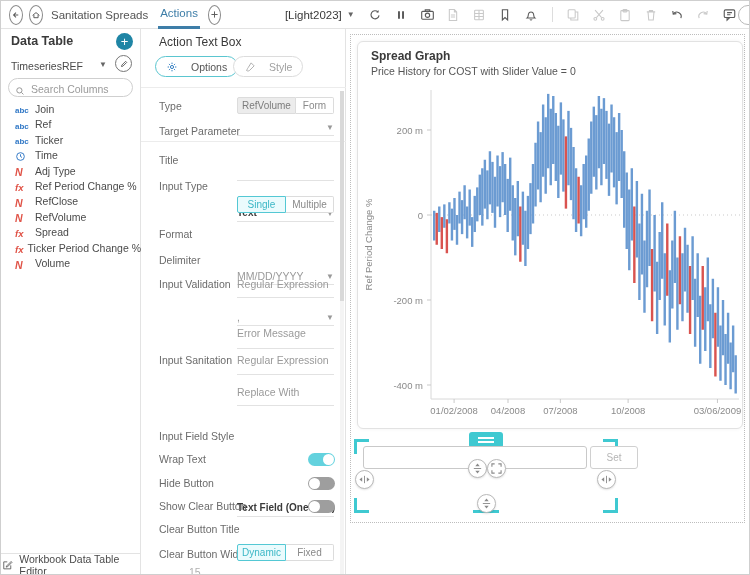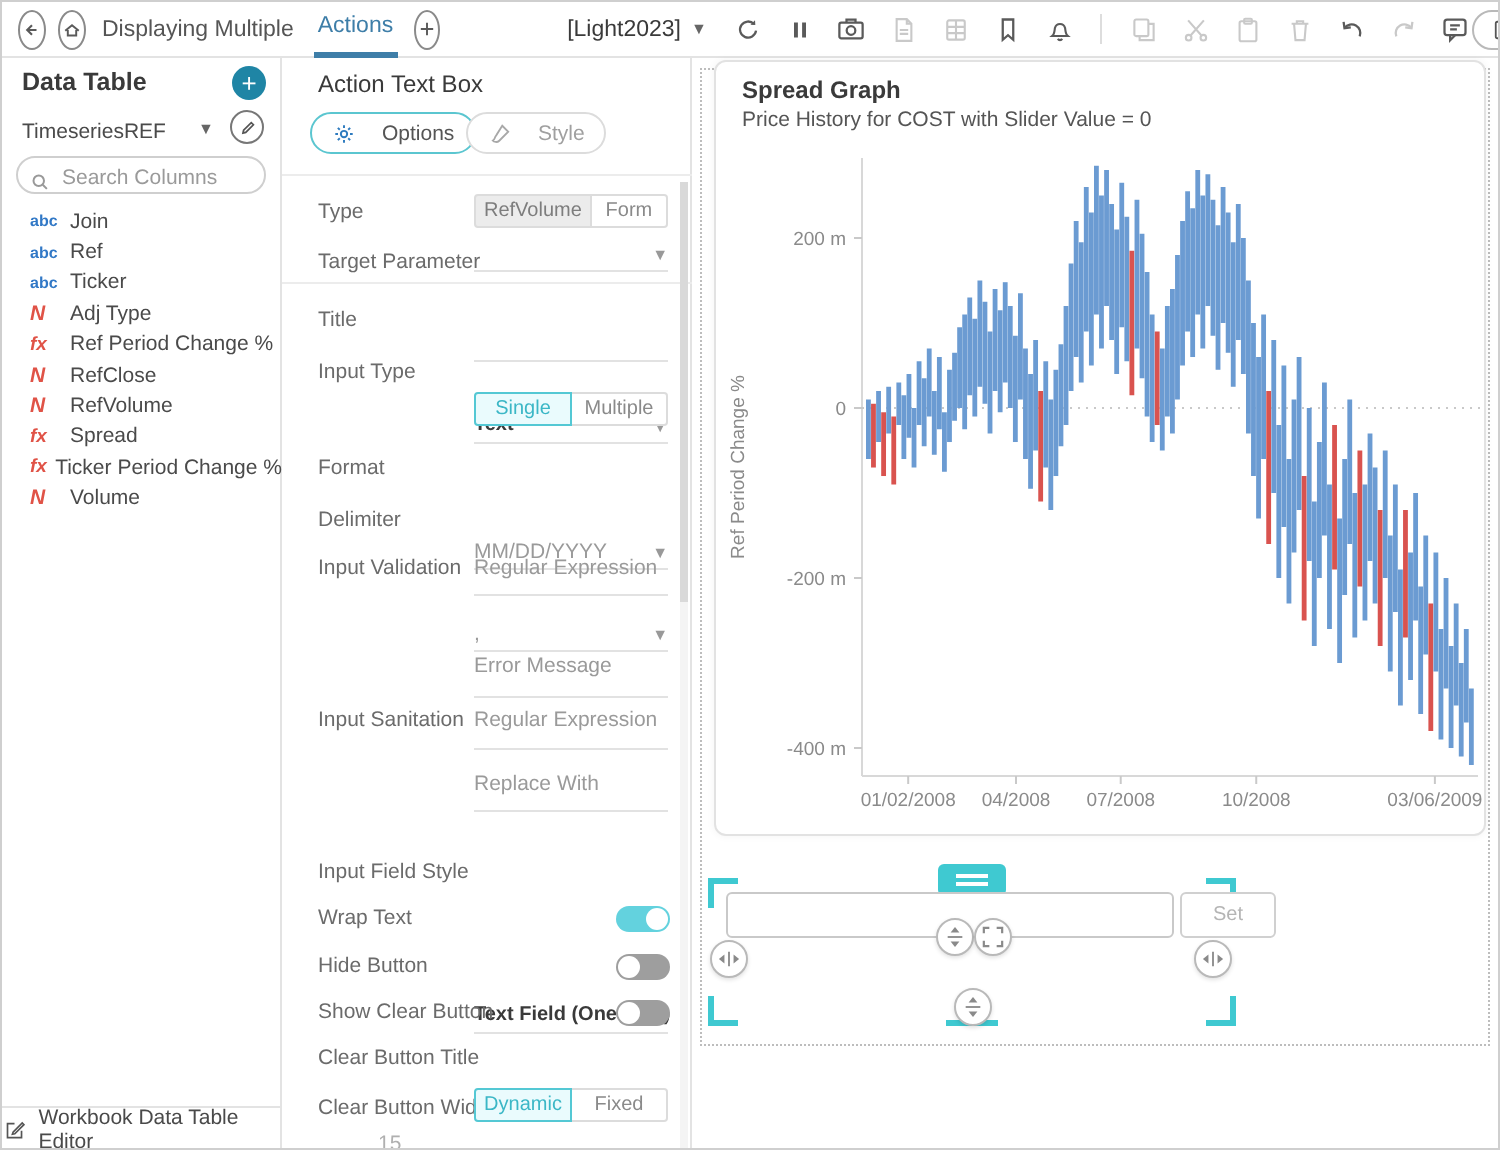--- a/index.html
+++ b/index.html
@@ -32,21 +32,21 @@
   .sb-table{position:absolute;left:10px;top:31px;font-size:10.5px;color:#4a4a4a}
   .sb-chev{position:absolute;left:98px;top:31px;font-size:8px;color:#666}
   .sb-edit{position:absolute;right:8px;top:26px;width:17px;height:17px;border:1px solid #777;
            border-radius:50%;display:flex;align-items:center;justify-content:center;color:#555}
   .sb-search{position:absolute;left:7px;top:49px;width:125px;height:19px;border:1px solid #cfcfcf;
              border-radius:10px;display:flex;align-items:flex-end;padding:0 6px;gap:4px;color:#9a9a9a}
   .sb-search input{border:none;outline:none;width:92px;font-size:10.5px;color:#555;
                    font-family:"Liberation Sans",sans-serif;background:transparent}
   .sb-search input::placeholder{color:#9a9a9a}
   #collist{position:absolute;left:0;top:74px;width:140px}
-  .citem{height:15.4px;display:flex;align-items:center;padding-left:14px}
+  .citem{height:15.4px;display:flex;padding-left:14px}
   .cic{width:20px;display:flex;align-items:center;justify-content:flex-start}
   .ic-abc{font-size:8px;font-weight:bold;color:#3178c6;letter-spacing:0}
   .ic-n{font-style:italic;font-weight:bold;font-size:10.5px;color:#e05347}
   .ic-fx{font-style:italic;font-weight:bold;font-size:9.5px;color:#e05347}
   .cname{font-size:10.5px;color:#4a4a4a;white-space:nowrap}
   .sb-foot{position:absolute;left:0;bottom:0;width:140px;height:23px;border-top:1px solid #e3e3e3;
            display:flex;align-items:center;gap:6px;padding-left:1px;font-size:10.5px;color:#4a4a4a}
   
   #panel{position:absolute;left:140px;top:28px;width:205px;height:547px;border-right:1px solid #e3e3e3;background:#fff}
   .pn-head{position:absolute;left:18px;top:6px;font-size:12px;color:#3a3a3a}
@@ -73,21 +73,21 @@
   .toggle.on{background:#63d2de}
   .toggle.on .knob{right:1px}
   .toggle.off .knob{left:1px}
   .ph{color:#9a9a9a;font-size:10.5px;position:absolute;left:96px;white-space:nowrap}
   #pn-scroll{position:absolute;right:1px;top:62px;width:4px;height:483px;background:#f4f4f4}
   #pn-scroll .thumb{position:absolute;top:0;width:4px;height:210px;background:#d9d9d9}
   .fixedval{position:absolute;left:48px;font-size:10.5px;color:#b0b0b0}
   
   #canvas{position:absolute;left:345px;top:28px;width:405px;height:547px;background:#fff}
   #dashed{position:absolute;left:4px;top:5px;width:395px;height:489px;border:1px dotted #bdbdbd}
-  #chartcard{position:absolute;left:11px;top:1px;width:386px;height:388px;background:#fff;
+  #chartcard{position:absolute;left:11px;top:12px;width:386px;height:388px;background:#fff;
              border:1px solid #e2e2e2;border-radius:6px;box-shadow:0 0 4px rgba(0,0,0,.05)}
   .ch-title{position:absolute;left:13px;top:7px;font-size:12px;font-weight:bold;color:#3a3a3a}
   .ch-sub{position:absolute;left:13px;top:23px;font-size:10.5px;color:#555}
   .tick{font-size:9.5px;fill:#8a8a8a;font-family:"Liberation Sans",sans-serif}
   
   #widget{position:absolute;left:10px;top:412px;width:260px;height:70px}
   .corner{position:absolute;width:15px;height:15px}
   .c-tl{left:-2px;top:-2px;border-left:3px solid #3fc9d1;border-top:3px solid #3fc9d1}
   .c-tr{right:-2px;top:-2px;border-right:3px solid #3fc9d1;border-top:3px solid #3fc9d1}
   .c-bl{left:-2px;bottom:-2px;border-left:3px solid #3fc9d1;border-bottom:3px solid #3fc9d1}
@@ -113,21 +113,21 @@
   <span class="circ">
     <svg width="12" height="12" viewBox="0 0 16 16" fill="none" stroke="currentColor" stroke-width="1.4">
         <path d="M11 8 H5.5 M8 4.8 L4.8 8 L8 11.2"></path>
       </svg>
   </span>
   <span class="circ" style="margin-left:6px">
     <svg width="12" height="12" viewBox="0 0 16 16" fill="none" stroke="currentColor" stroke-width="1.3">
         <path d="M3.5 8.5 L8 4.8 L12.5 8.5 M5.2 8 V11.6 H10.8 V8"></path>
       </svg>
   </span>
-  <span class="tb-title">Displaying Multiple</span>
+  <span class="tb-title">Sanitation Spreads</span>
   <span class="tab">Actions</span>
   <span class="circ">
     <svg width="11" height="11" viewBox="0 0 16 16" fill="none" stroke="currentColor" stroke-width="1.4">
         <path d="M8 3.5 V12.5 M3.5 8 H12.5"></path>
       </svg>
   </span>
   <span class="theme">
     <span>[Light2023]</span>
     <span class="caret">▼</span>
   </span>
@@ -260,20 +260,29 @@
         <span class="cic">
           <span class="ic-abc">abc</span>
         </span>
         <span class="cname">Ref</span>
       </div>
     <div class="citem">
         <span class="cic">
           <span class="ic-abc">abc</span>
         </span>
         <span class="cname">Ticker</span>
+      </div>
+    <div class="citem">
+        <span class="cic">
+          <svg width="11" height="11" viewBox="0 0 16 16" fill="none" stroke="#3178c6" stroke-width="1.4">
+            <circle cx="8" cy="8" r="5.6"></circle>
+            <path d="M8 4.8 V8 L10.2 9.4"></path>
+          </svg>
+        </span>
+        <span class="cname">Time</span>
       </div>
     <div class="citem">
         <span class="cic">
           <span class="ic-n">N</span>
         </span>
         <span class="cname">Adj Type</span>
       </div>
     <div class="citem">
         <span class="cic">
           <span class="ic-fx">fx</span>

